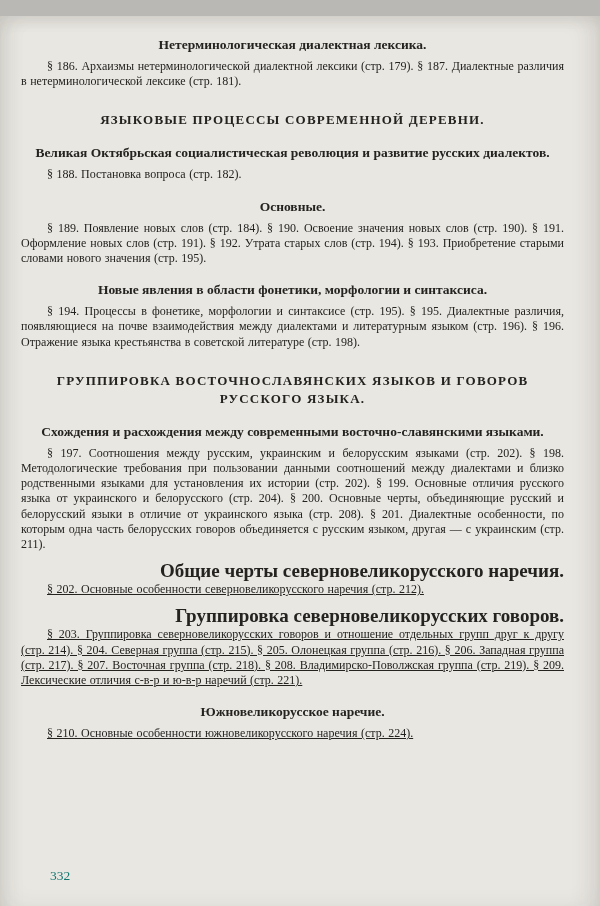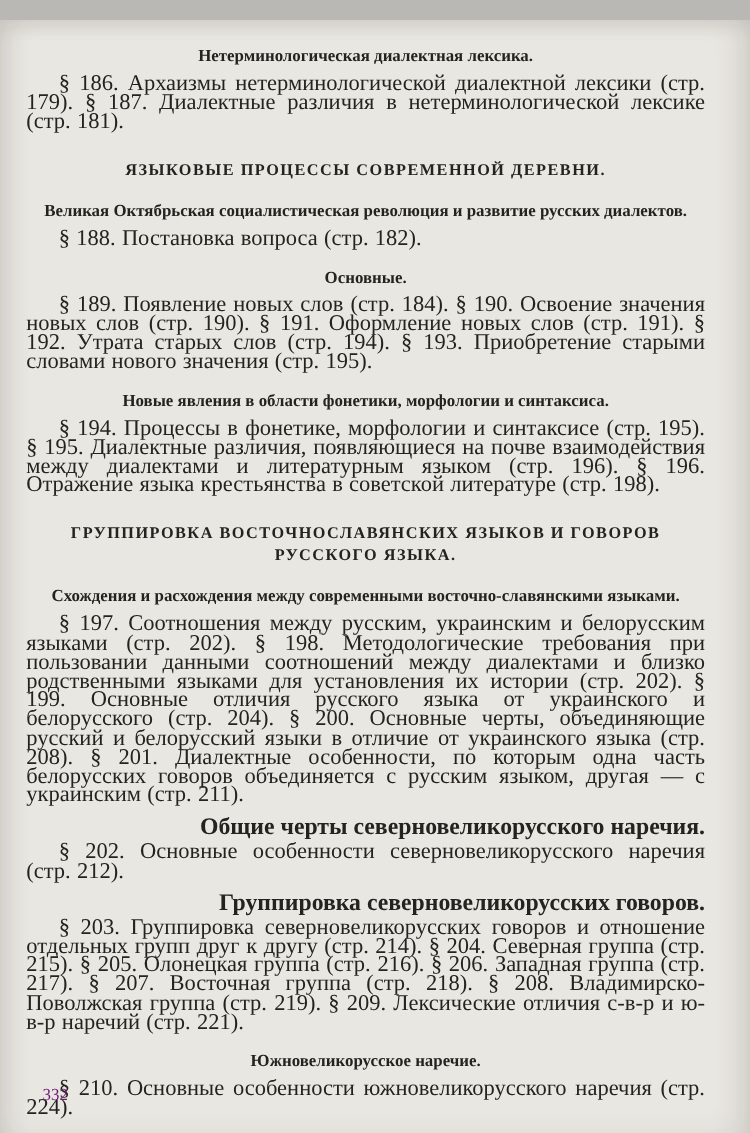--- a/index.html
+++ b/index.html
@@ -43,33 +43,33 @@
   .h-left {
     text-align: right;
     font-weight: bold;
     font-size: 19px;
     line-height: 16px;
     margin: 11px 0 3px 0;
   }
   .para {
     text-align: justify;
     text-indent: 26px;
-    font-size: 18px;
+    font-size: 12px;
     line-height: 15.2px;
     margin: 4px 0 4px 0;
     word-spacing: 0.5px;
   }
-  .para.tight { margin-top: 2px; }
+  .para.tight { margin-top: 2px; text-decoration: underline; }
   .first { margin-top: 4px; }
   .page-number {
     position: absolute;
-    left: 34px;
+    left: 50px;
     bottom: 38px;
     font-size: 13.5px;
-    color: #701a75;
+    color: #0f766e;
   }
 </style>
 </head>
 <body>
 
 <div class="page">
   <div class="content">
     <div class="h-center first">Нетерминологическая диалектная лексика.</div>
     <div class="para">§ 186. Архаизмы нетерминологической диалектной лексики (стр. 179). § 187. Диалектные различия в нетерминологической лексике (стр. 181).</div>
 

